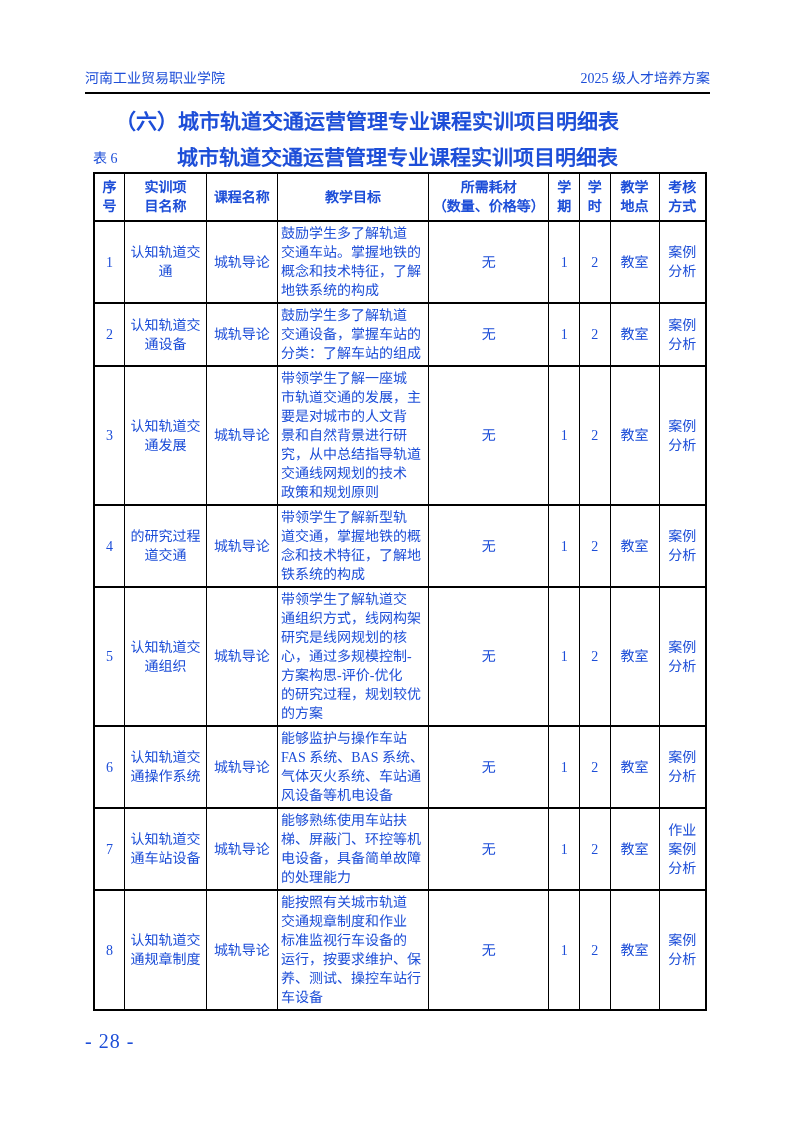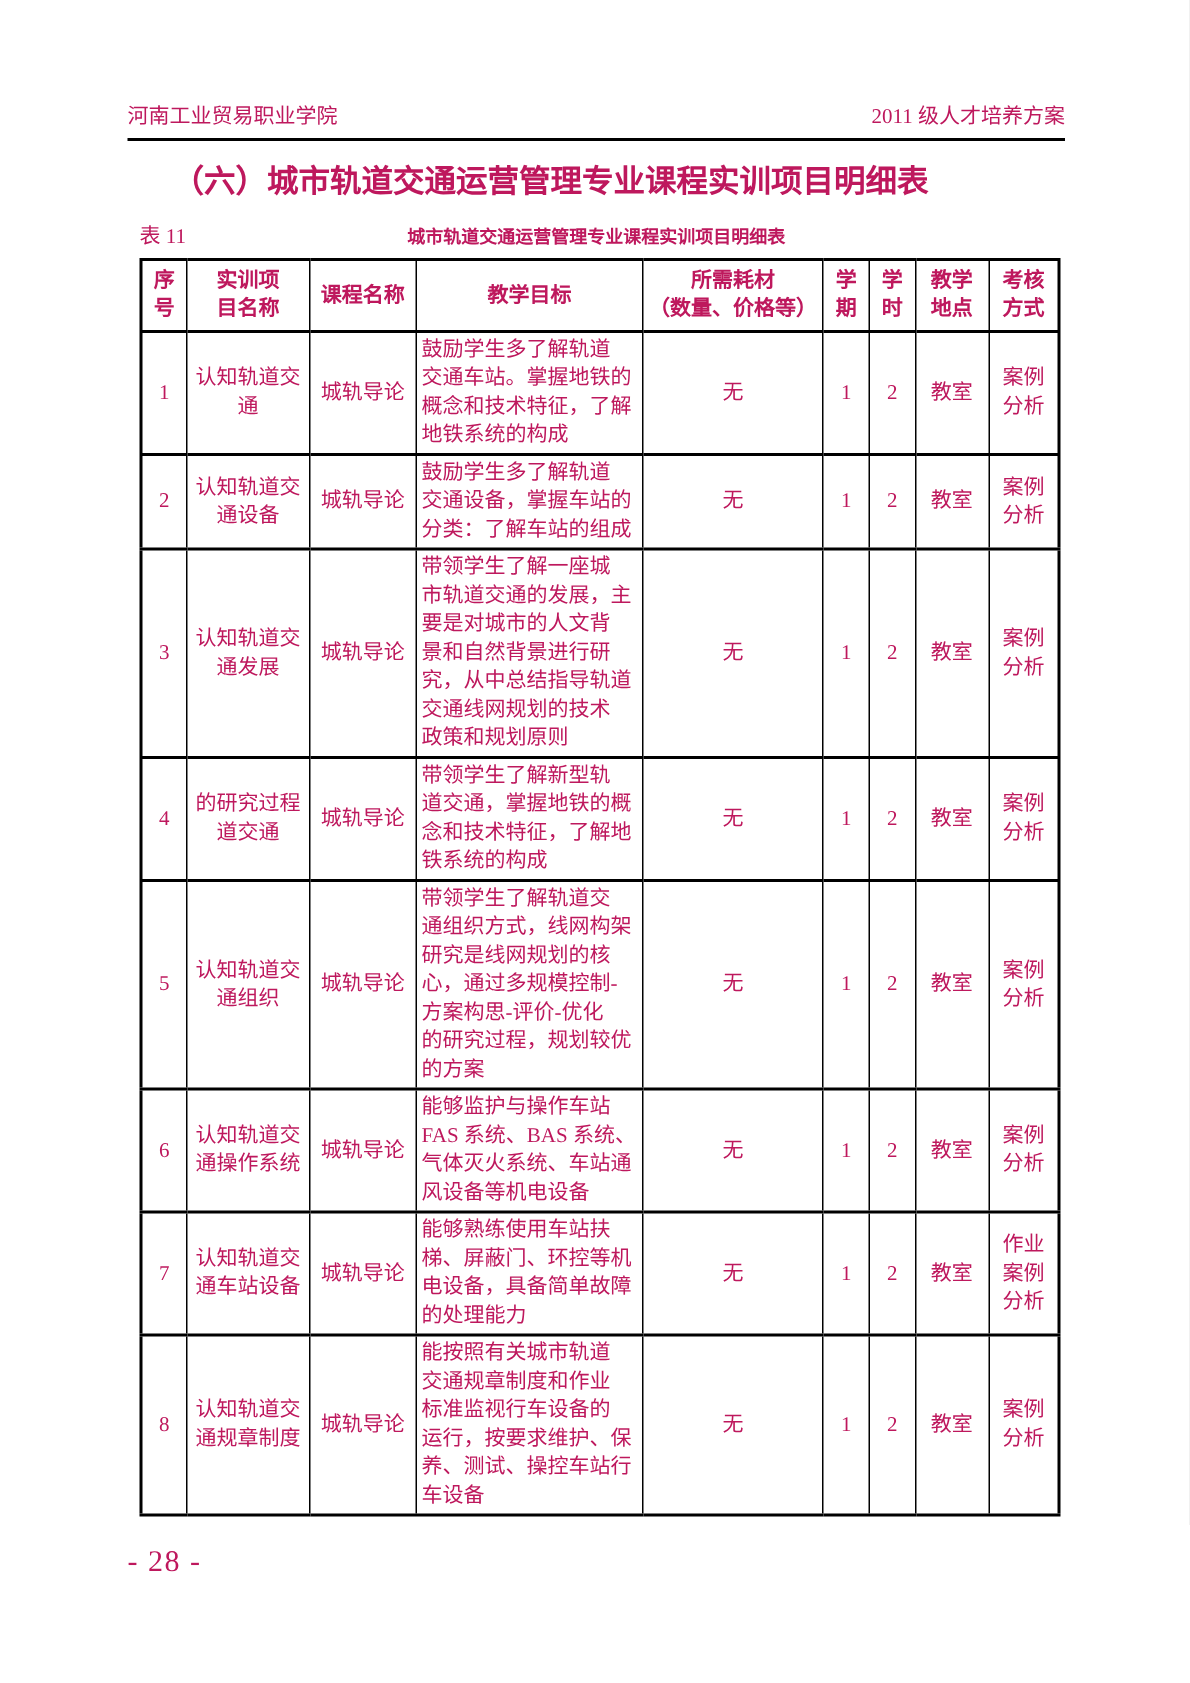--- a/index.html
+++ b/index.html
@@ -2,21 +2,21 @@
 <html lang="zh-CN"><head>
 <meta charset="utf-8">
 <style>
   * { margin:0; padding:0; box-sizing:border-box; }
   html,body { background:#e8e8e8; }
   .page {
     position:relative;
     width:793px; height:1122px;
     margin:0 auto;
     background:#ffffff;
-    color:#be185d;
+    color:#1d4ed8;
     font-family:"Liberation Serif","DejaVu Serif",serif;
     overflow:hidden;
   }
   .content { padding:70px 83px 0 85px; }
 
   
   .running-header {
     display:flex; justify-content:space-between; align-items:flex-end;
     font-size:14px; line-height:18px;
   }
@@ -39,21 +39,21 @@
     position:relative;
     margin-top:13px;
     text-align:center;
     height:24px;
   }
   .caption-label {
     position:absolute; left:8px; top:4px;
     font-size:14px; line-height:18px; font-weight:normal;
   }
   .caption-title {
-    font-size:12px; font-weight:bold; line-height:24px;
+    font-size:21px; font-weight:bold; line-height:24px;
     font-family:Liberation Sans, sans-serif;
   }
 
   
   table.training {
     margin-left:8px; margin-top:2px;
     border-collapse:collapse;
     table-layout:fixed;
     width:614px;
     border:2px solid #000;
@@ -86,28 +86,28 @@
   }
 </style>
 </head>
 <body>
 
 <div class="page">
   <div class="content">
 
     <div class="running-header">
       <span>河南工业贸易职业学院</span>
-      <span>2011 级人才培养方案</span>
+      <span>2025 级人才培养方案</span>
     </div>
     <div class="header-rule"></div>
 
     <div class="section-title">（六）城市轨道交通运营管理专业课程实训项目明细表</div>
 
     <div class="caption-row">
-      <span class="caption-label">表 11</span>
+      <span class="caption-label">表 6</span>
       <span class="caption-title">城市轨道交通运营管理专业课程实训项目明细表</span>
     </div>
 
     <table class="training">
       <thead>
         <tr>
             <th class="c0">序
 号</th>
             <th class="c1">实训项
 目名称</th>

